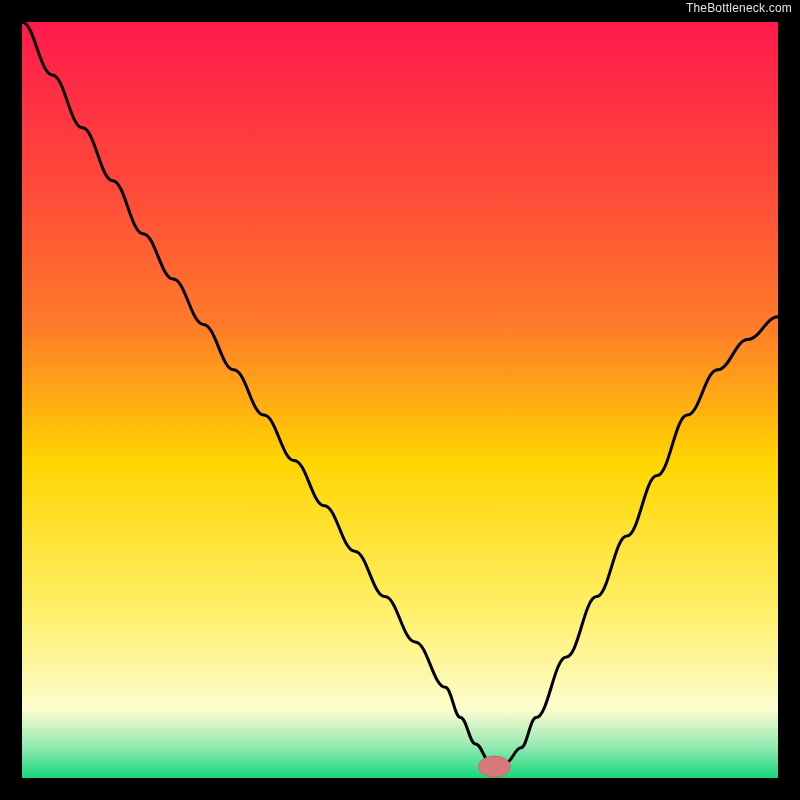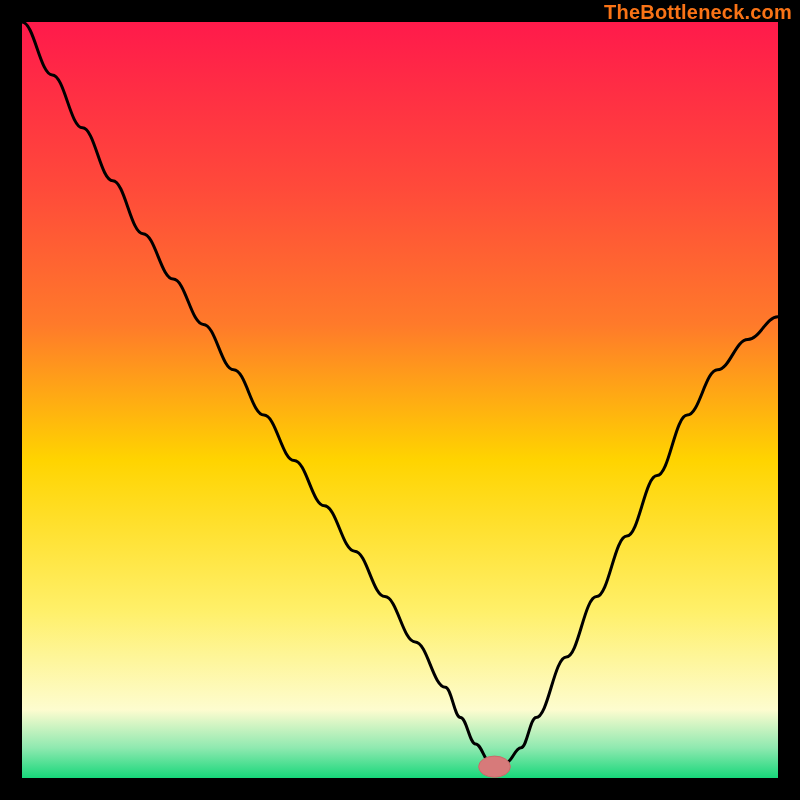--- a/index.html
+++ b/index.html
@@ -22,23 +22,23 @@
     left: 22px;
     top: 22px;
     width: 756px;
     height: 756px;
     overflow: hidden;
   }
   .watermark {
     position: absolute;
     top: 1px;
     right: 8px;
-    font-size: 20px;
-    font-weight: 700;
-    color: #f97316;
+    font-size: 12px;
+    font-weight: 400;
+    color: #e5e5e5;
     letter-spacing: 0.2px;
   }
   svg { display: block; }
 </style>
 </head>
 <body>
 
 <div class="frame">
   <div class="plot-area">
     <svg id="plot-svg" width="756" height="756" viewBox="0 0 756 756" preserveAspectRatio="none">

